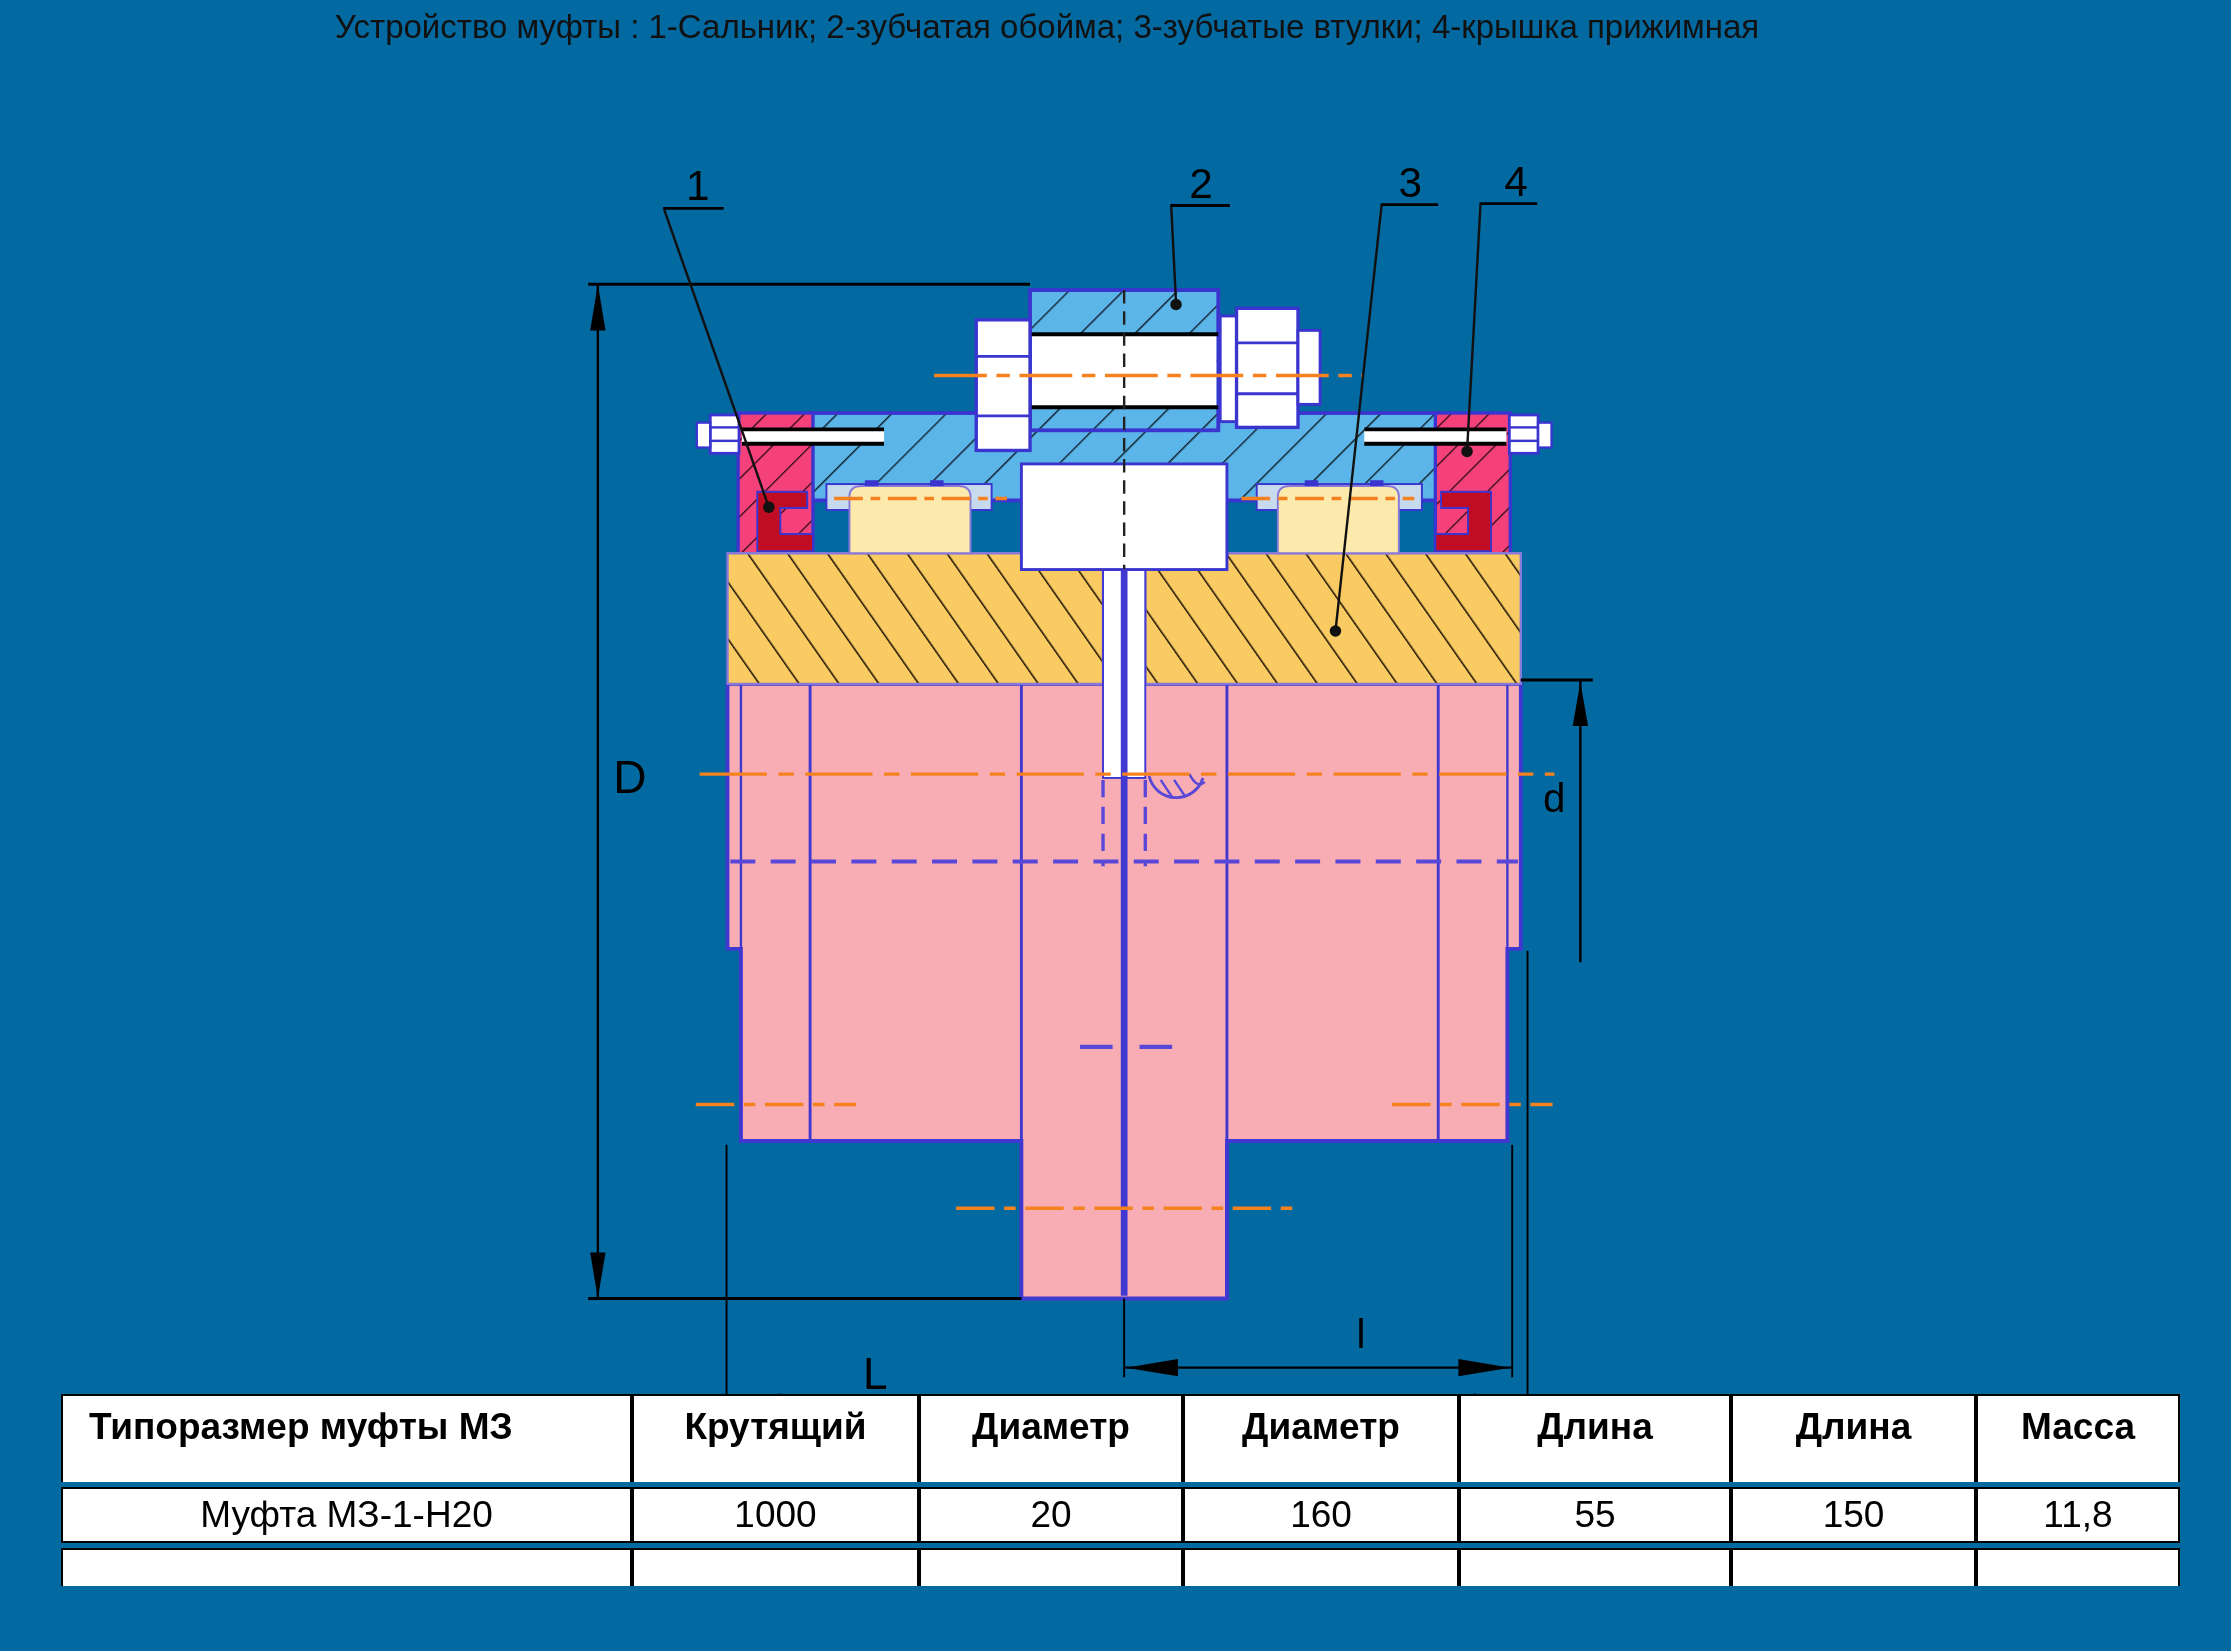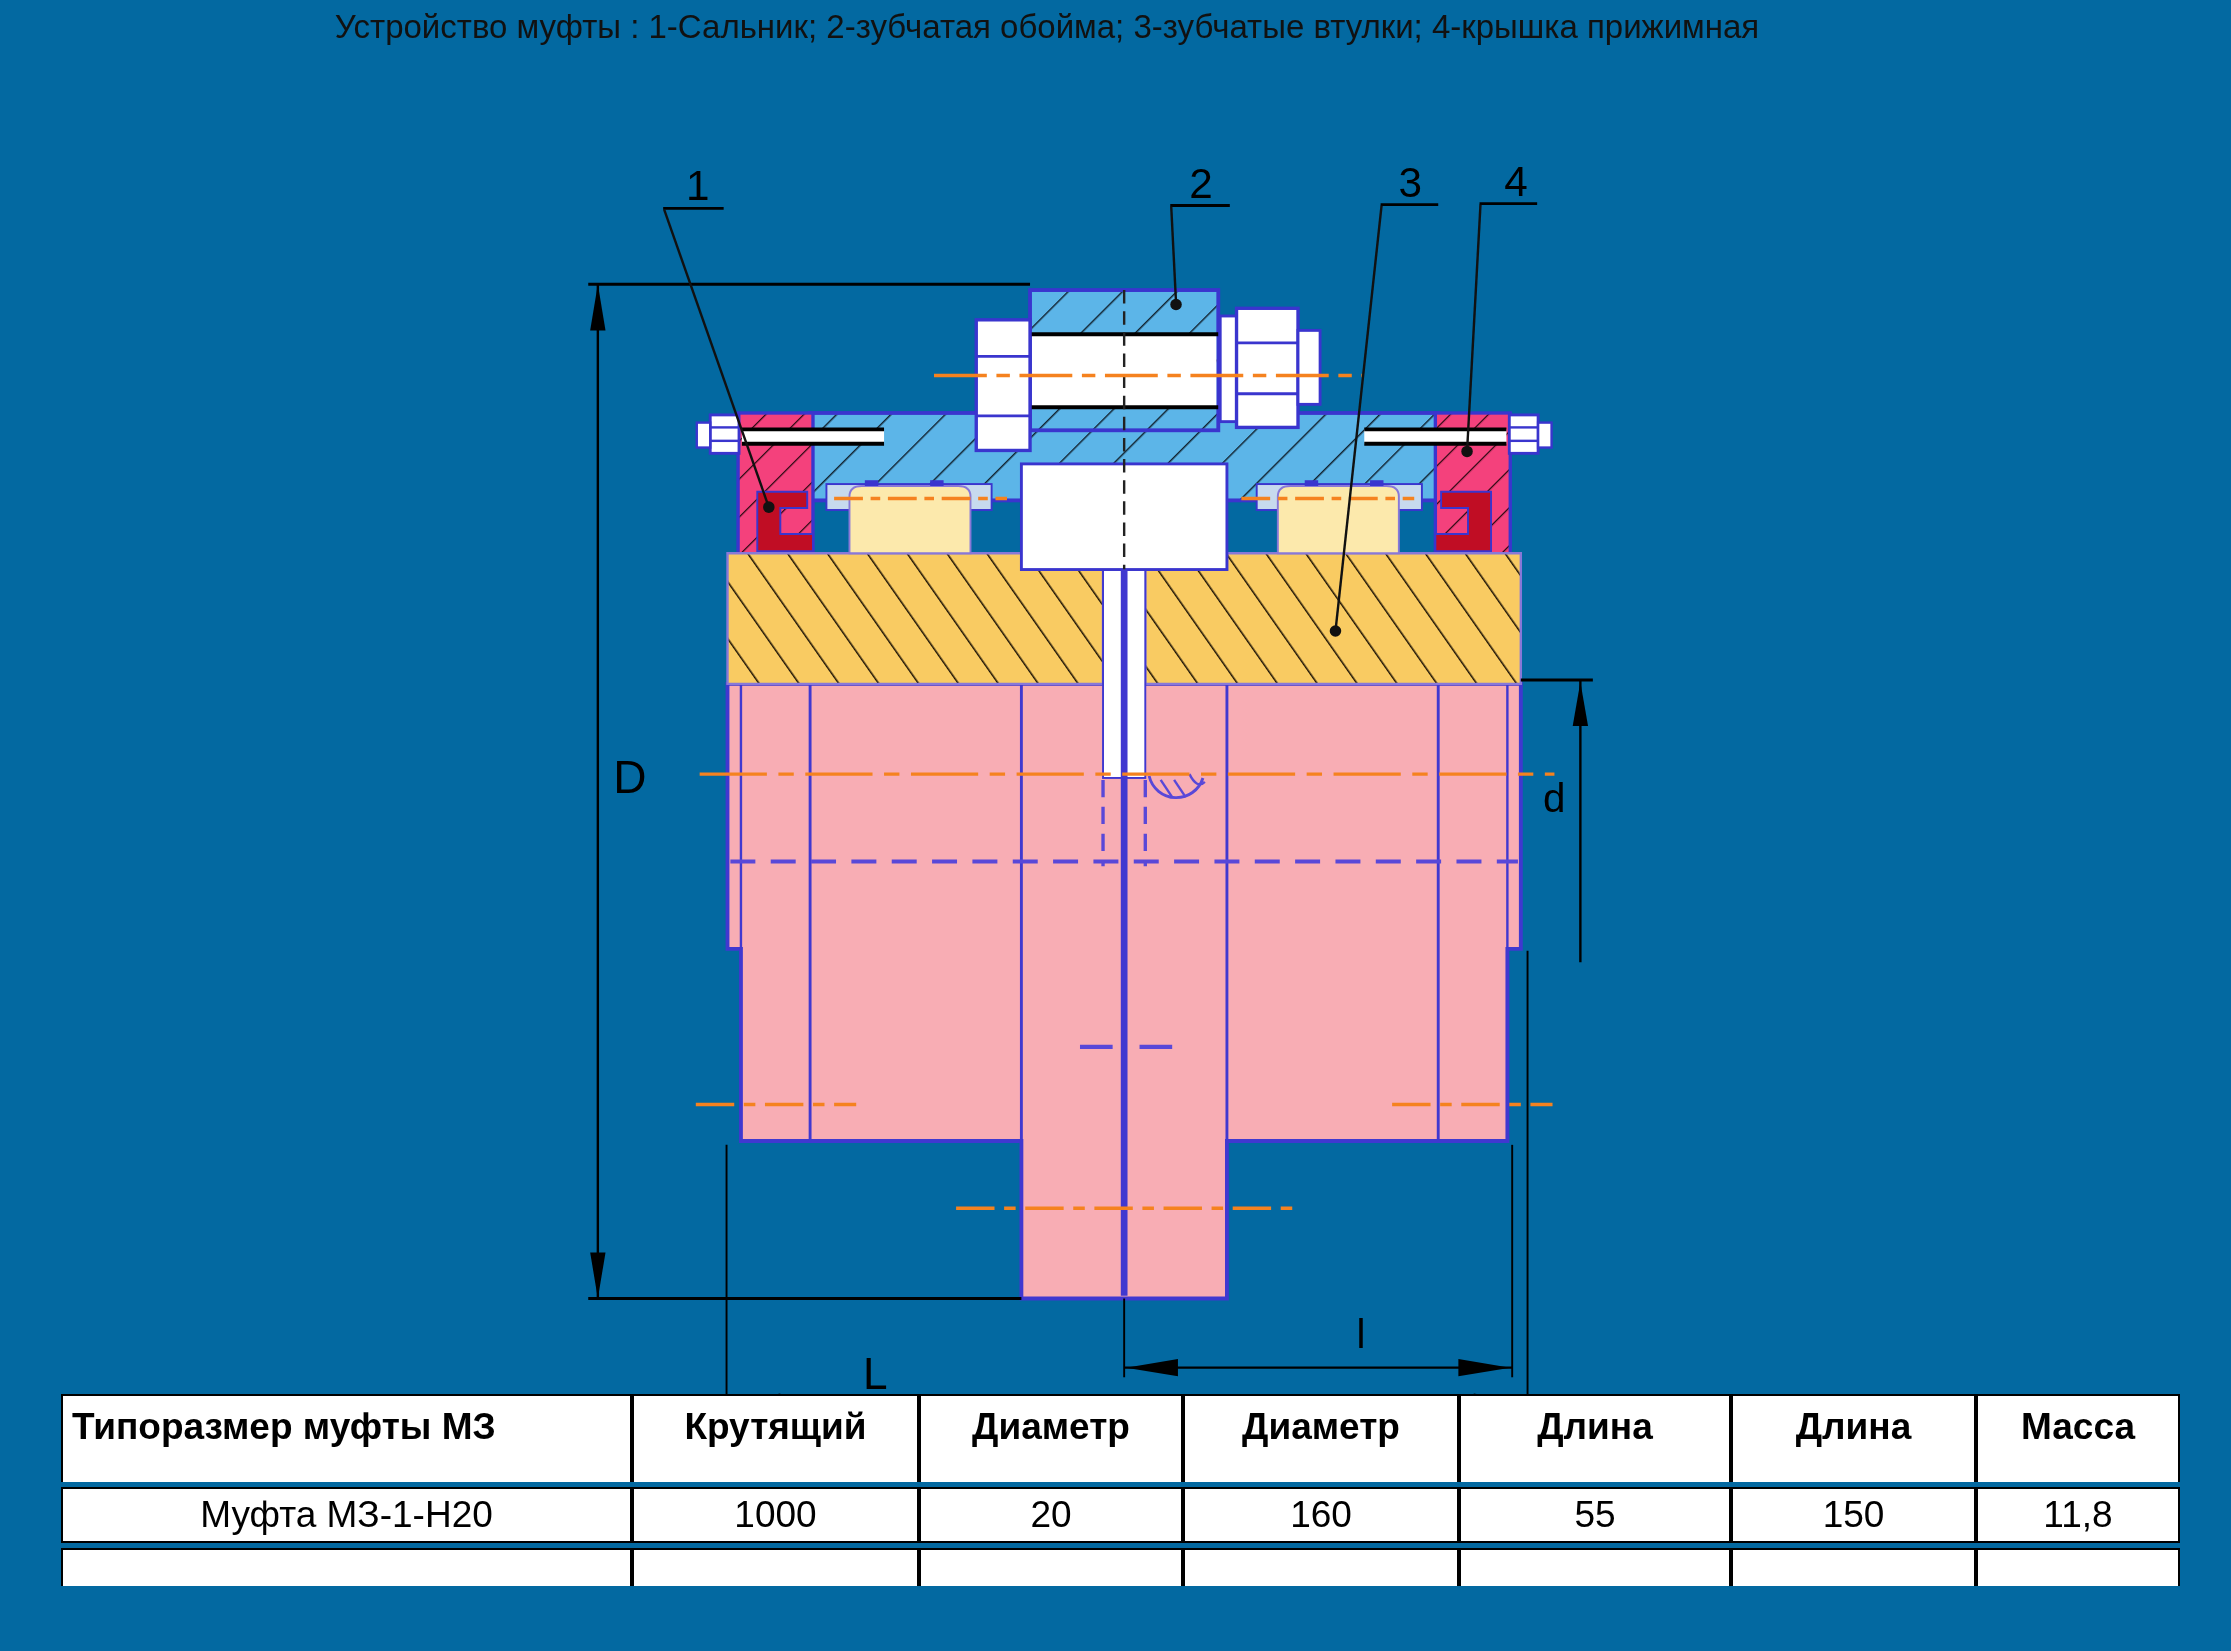--- a/index.html
+++ b/index.html
@@ -14,21 +14,21 @@
   #spec-table{position:absolute;left:61px;top:1389px;width:2118px;
               border-collapse:separate;border-spacing:0 5.8px;table-layout:fixed;}
   #spec-table th,#spec-table td{border:2.9px solid #000;background:#fff;box-sizing:border-box;
               font-size:37px;color:#000;overflow:hidden;}
   #spec-table th{font-weight:bold;vertical-align:top;padding:9.6px 5.8px 0 5.8px;text-align:center;}
   #spec-table .h1 th{height:88px;border-bottom:none;}
   #spec-table .h2 th{height:92px;border-top:none;border-bottom:6.7px solid #000;padding-top:3.8px;}
   #spec-table .h2 th span{white-space:pre-line;}
   #spec-table .dr td{height:56px;vertical-align:middle;text-align:center;font-weight:normal;padding:0 5.8px;}
   #spec-table .cut td{height:38px;border-bottom:none;}
-  #spec-table .colname{text-align:left;padding-left:9px;}
+  #spec-table .colname{text-align:left;padding-left:26px;}
   .bold{font-weight:normal;}
 </style>
 </head>
 <body>
 
 <div id="page">
 
   <div id="title">Устройство муфты : 1-Сальник; 2-зубчатая обойма; 3-зубчатые втулки; 4-крышка прижимная</div>
 
   <svg width="2232" height="1651" viewBox="0 0 2323 1719">

